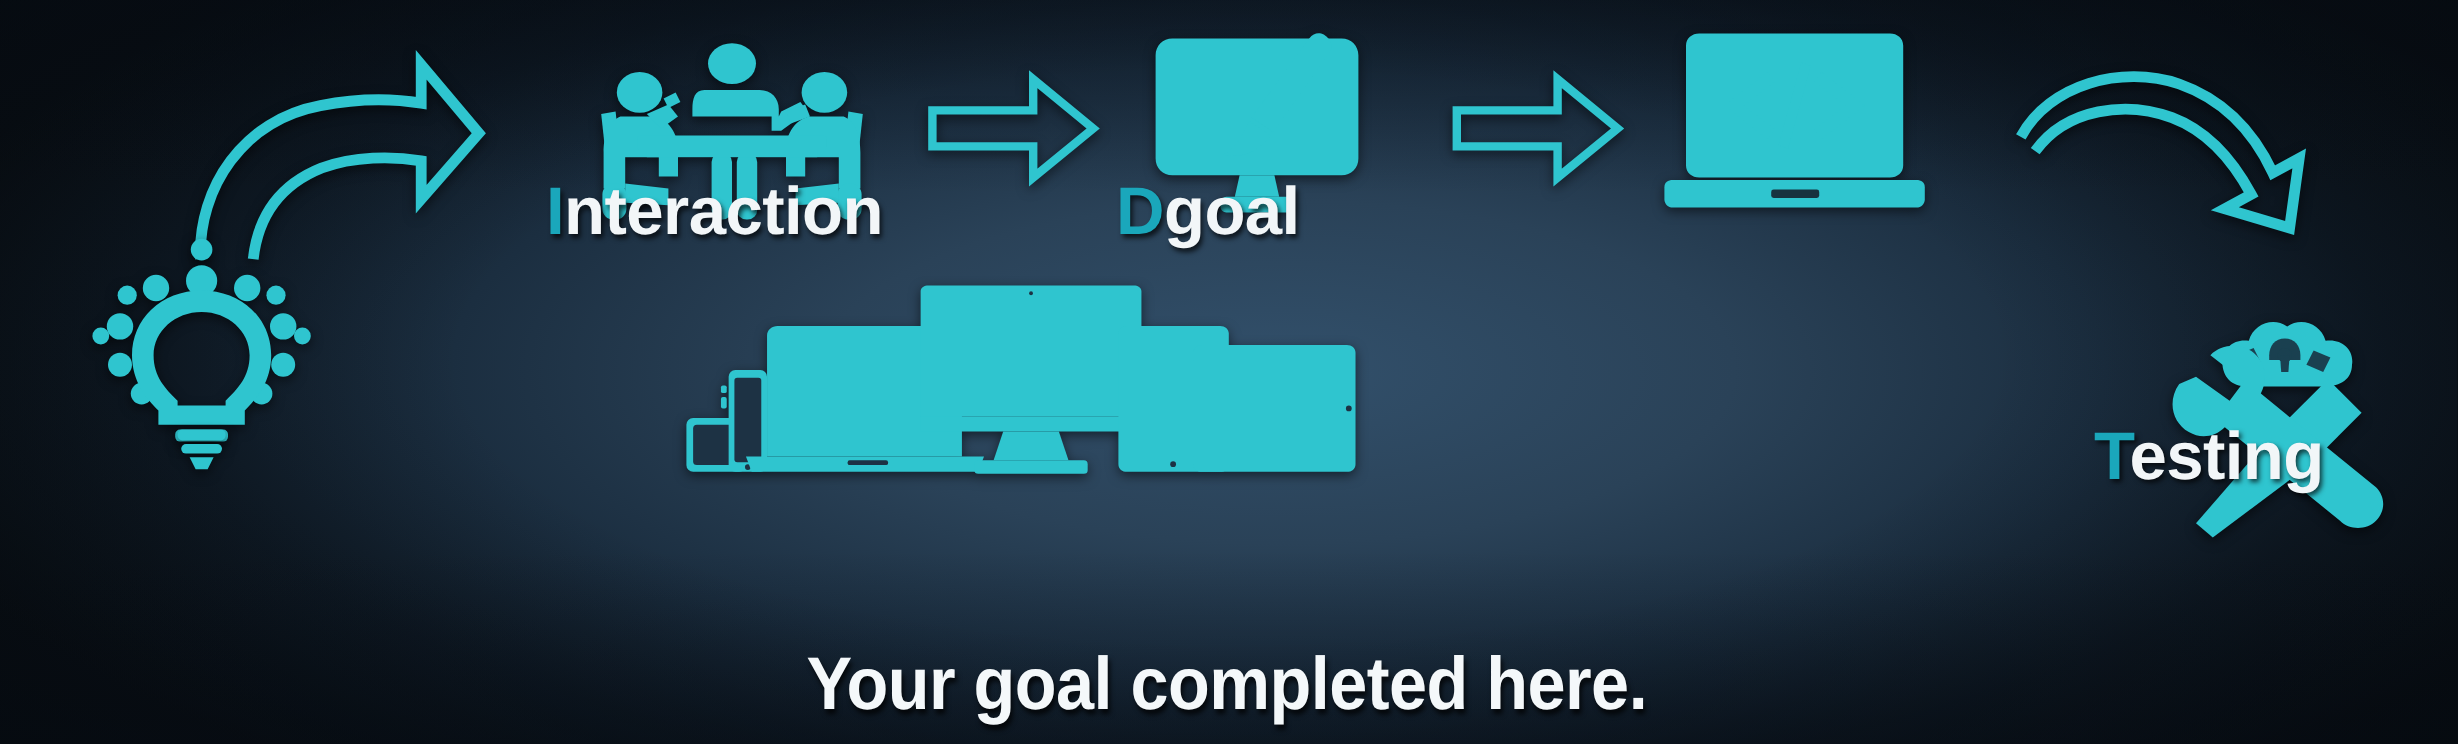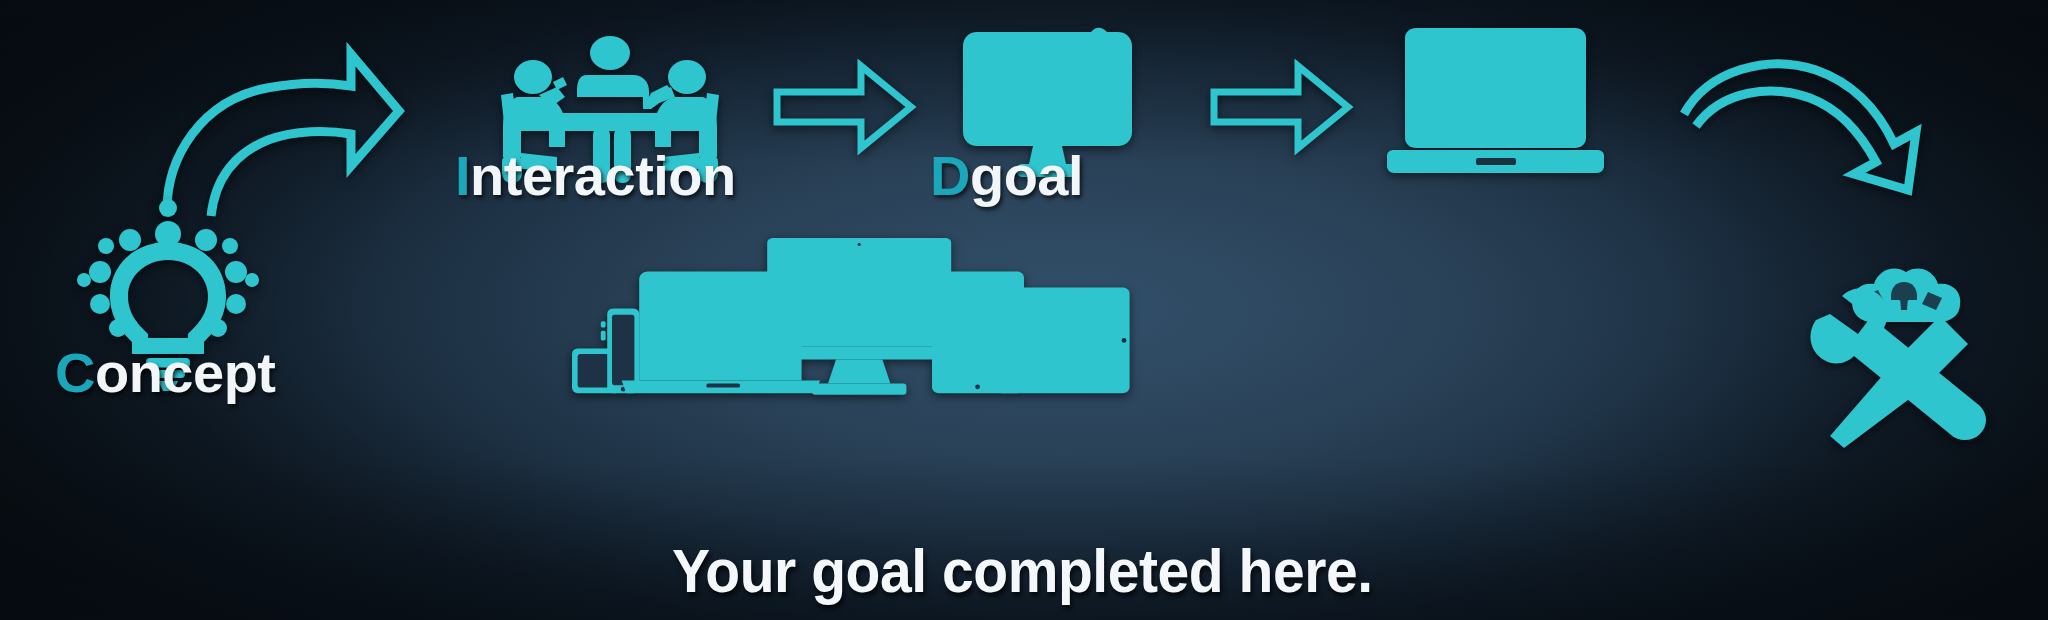--- a/index.html
+++ b/index.html
@@ -136,23 +136,20 @@
   <div class="node art glow" style="left:146px; top:358px;">
     <svg width="44" height="34" viewBox="0 0 44 34">
       <g class="fillc">
         <rect x="2" y="0" width="40" height="9" rx="4"></rect>
         <rect x="5" y="12" width="34" height="8" rx="4"></rect>
         <path d="M12 23 L32 23 L27 33 L17 33 Z"></path>
       </g>
     </svg>
   </div>
 
-  <div class="label label-lg" style="left:55px; top:345px;">
-    <span class="cap">C</span><span>oncept</span>
-  </div>
 
   <div class="node art glow" style="left:495px; top:35px;">
     <svg width="230" height="145" viewBox="0 0 230 145">
       <g class="fillc">
 
         <path d="M6 60 L18 58 L26 132 L14 134 Z"></path>
 
         <path d="M224 60 L212 58 L204 132 L216 134 Z"></path>
 
         <ellipse cx="115" cy="18" rx="20" ry="17"></ellipse>
@@ -289,20 +286,23 @@
                  C 158 184, 172 184, 180 176
                  C 188 168, 188 156, 180 148
                  L 84 70
                  C 90 58, 88 44, 78 36
                  C 68 28, 52 28, 42 38
                  L 70 60 L 58 76 L 30 56 Z"></path>
       </g>
     </svg>
   </div>
 
+  <div class="label label-lg" style="left:1745px; top:352px;">
+    <span class="cap">T</span><span>esting</span>
+  </div>
 
   <div class="node art glow" style="left:572px; top:238px;">
     <svg width="560" height="160" viewBox="0 0 700 200">
 
       <g class="fillc">
 
         <rect x="0" y="138" width="62" height="56" rx="7"></rect>
         <rect x="7" y="145" width="48" height="42" rx="4" style="fill:#1d3244"></rect>
 
         <rect x="44" y="88" width="40" height="106" rx="7"></rect>

